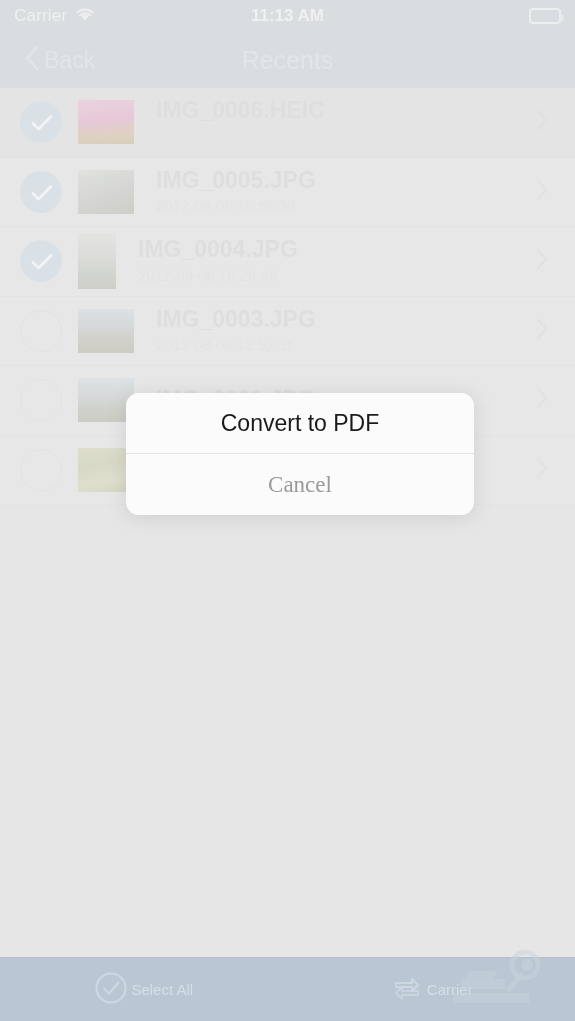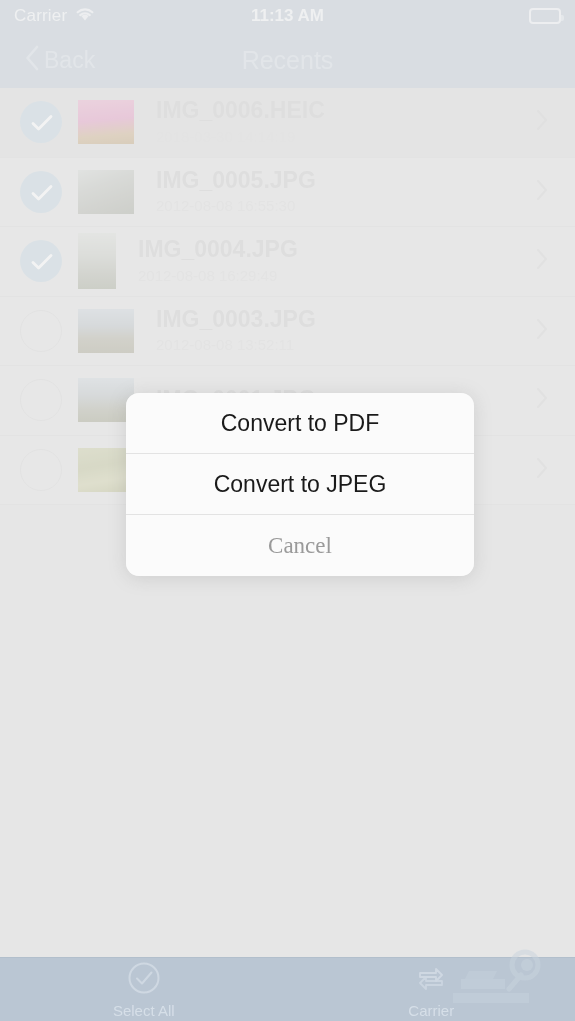--- a/index.html
+++ b/index.html
@@ -242,21 +242,20 @@
     width: 575px;
     height: 63px;
     background: #bac6d3;
     border-top: 1px solid #b2bfcc;
     display: flex;
     z-index: 30;
   }
   .tb-item {
     flex: 1 1 0;
     display: flex;
-    flex-direction: column;
     align-items: center;
     justify-content: center;
     gap: 3px;
     cursor: pointer;
     position: relative;
   }
   .tb-label {
     font-size: 15px;
     color: #d6dfe8;
   }
@@ -388,21 +387,20 @@
         <div class="chev"><svg width="14" height="24" viewBox="0 0 14 24">
             <path d="M3 3 L11 12 L3 21" stroke="#c4c4c4" stroke-width="2.2" fill="none" stroke-linecap="round" stroke-linejoin="round"></path>
           </svg></div>
       </div>
     </div>
 
   <div class="dim"></div>
 
   <div class="sheet" id="sheet">
       <div class="sheet-item">Convert to PDF</div>
-      <div class="sheet-item">Convert to JPEG</div>
       <div class="sheet-item cancel">Cancel</div>
     </div>
 
   <div class="toolbar" id="toolbar">
       <div class="tb-item">
         <span class="tb-icon"><svg width="34" height="34" viewBox="0 0 34 34">
             <circle cx="17" cy="17" r="14.5" stroke="#d6dfe8" stroke-width="2" fill="none"></circle>
             <path d="M10 17.5 L15 22.5 L24.5 11.5" stroke="#d6dfe8" stroke-width="2" fill="none" stroke-linecap="round" stroke-linejoin="round"></path>
           </svg></span>
         <span class="tb-label">Select All</span>

